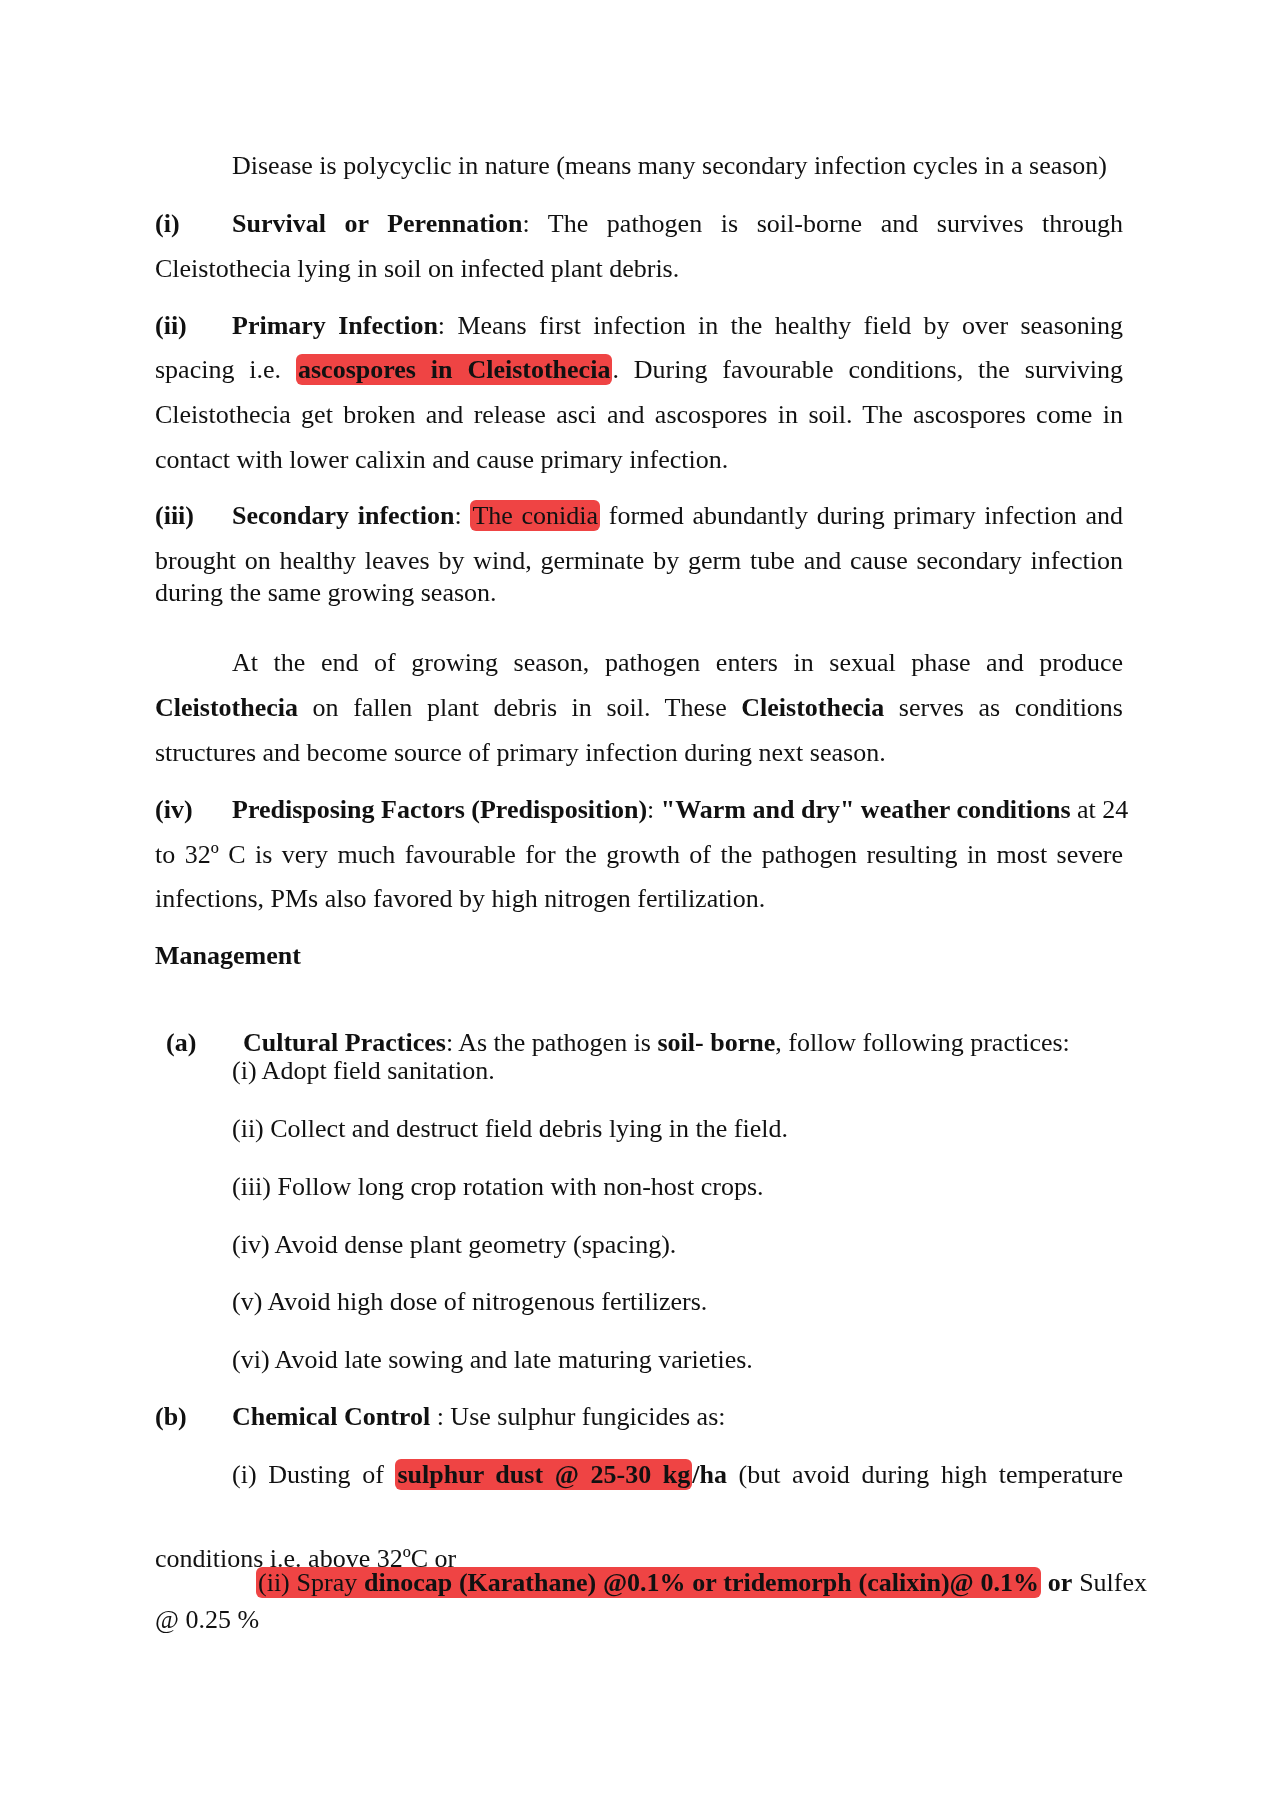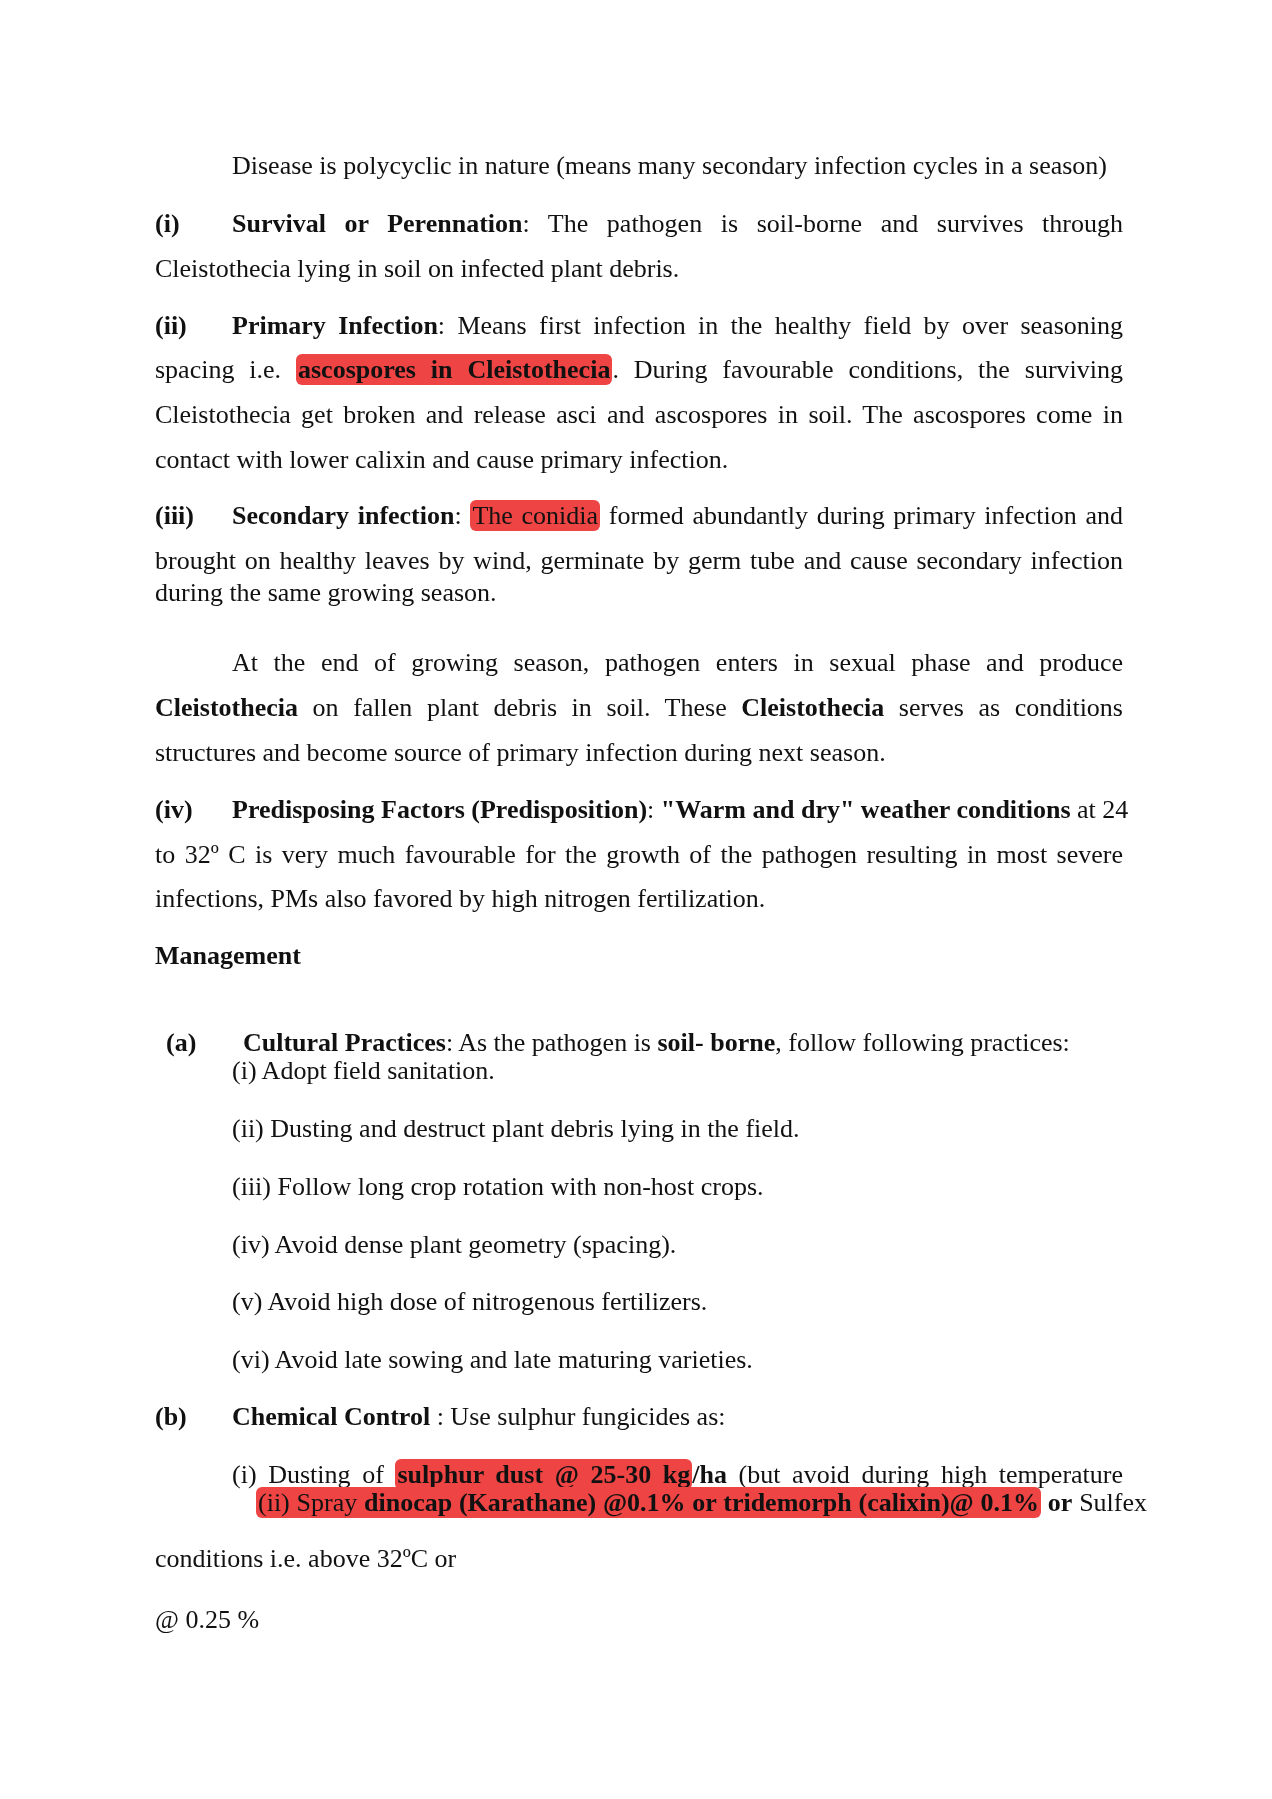--- a/index.html
+++ b/index.html
@@ -72,35 +72,35 @@
 
 <div class="line" style="top:941px;">
   <b>Management</b>
 </div>
 
 <div class="line" style="top:1028px;margin-left:11px;">
   <span class="lbl">(a)</span><b>Cultural Practices</b><span>: As the pathogen is </span><b>soil- borne</b><span>, follow following practices:</span>
 </div>
 
 <div class="line ind" style="top:1056px;"><span>(i) Adopt field sanitation.</span></div>
-<div class="line ind" style="top:1114px;"><span>(ii) Dusting and destruct plant debris lying in the field.</span></div>
+<div class="line ind" style="top:1114px;"><span>(ii) Collect and destruct field debris lying in the field.</span></div>
 <div class="line ind" style="top:1172px;"><span>(iii) Follow long crop rotation with non-host crops.</span></div>
 <div class="line ind" style="top:1230px;"><span>(iv) Avoid dense plant geometry (spacing).</span></div>
 <div class="line ind" style="top:1287px;"><span>(v) Avoid high dose of nitrogenous fertilizers.</span></div>
 <div class="line ind" style="top:1345px;"><span>(vi) Avoid late sowing and late maturing varieties.</span></div>
 
 <div class="line" style="top:1402px;">
   <span class="lbl">(b)</span><b>Chemical Control</b><span> : Use sulphur fungicides as:</span>
 </div>
 
 <div class="line ind just" style="top:1460px;">
   <span>(i) Dusting of </span><b class="hl">sulphur dust @ 25-30 kg</b><b>/ha</b><span> (but avoid during high temperature</span>
 </div>
 <div class="line" style="top:1504px;margin-top:40px;">
   <span>conditions i.e. above 32ºC or</span>
 </div>
 
-<div class="line ind just" style="top:1488px;padding-left:24px;">
+<div class="line ind just" style="top:1568px;padding-left:24px;">
   <span class="hl"><span>(ii) Spray </span><b>dinocap (Karathane) @0.1% or tridemorph (calixin)@ 0.1%</b></span><b> or</b><span> Sulfex</span>
 </div>
 <div class="line" style="top:1605px;">
   <span>@ 0.25 %</span>
 </div>
 
 </body></html>

